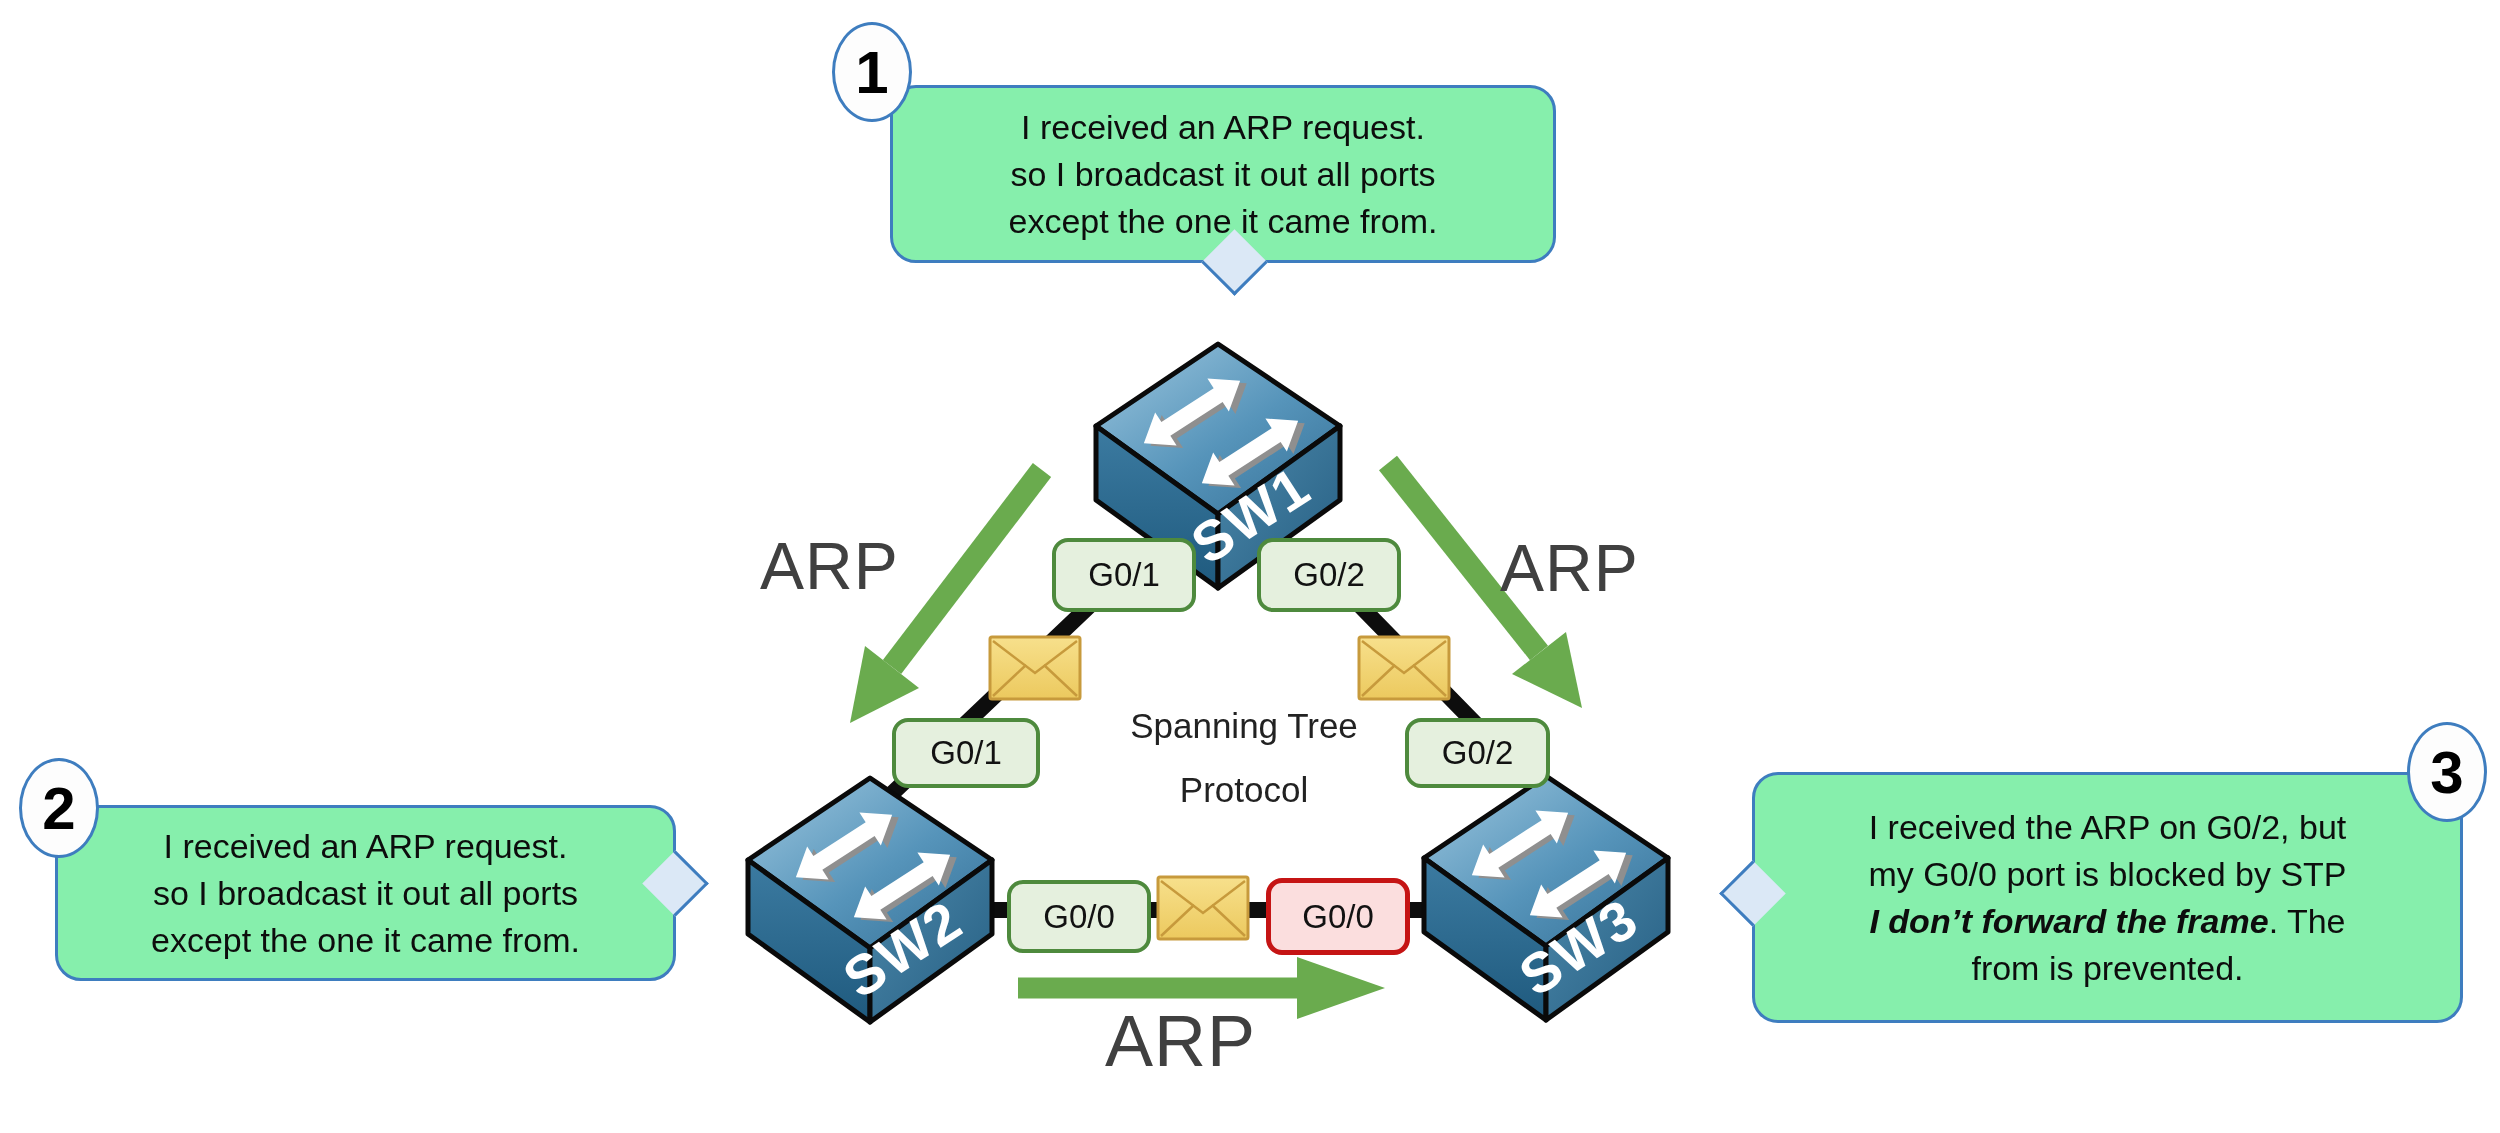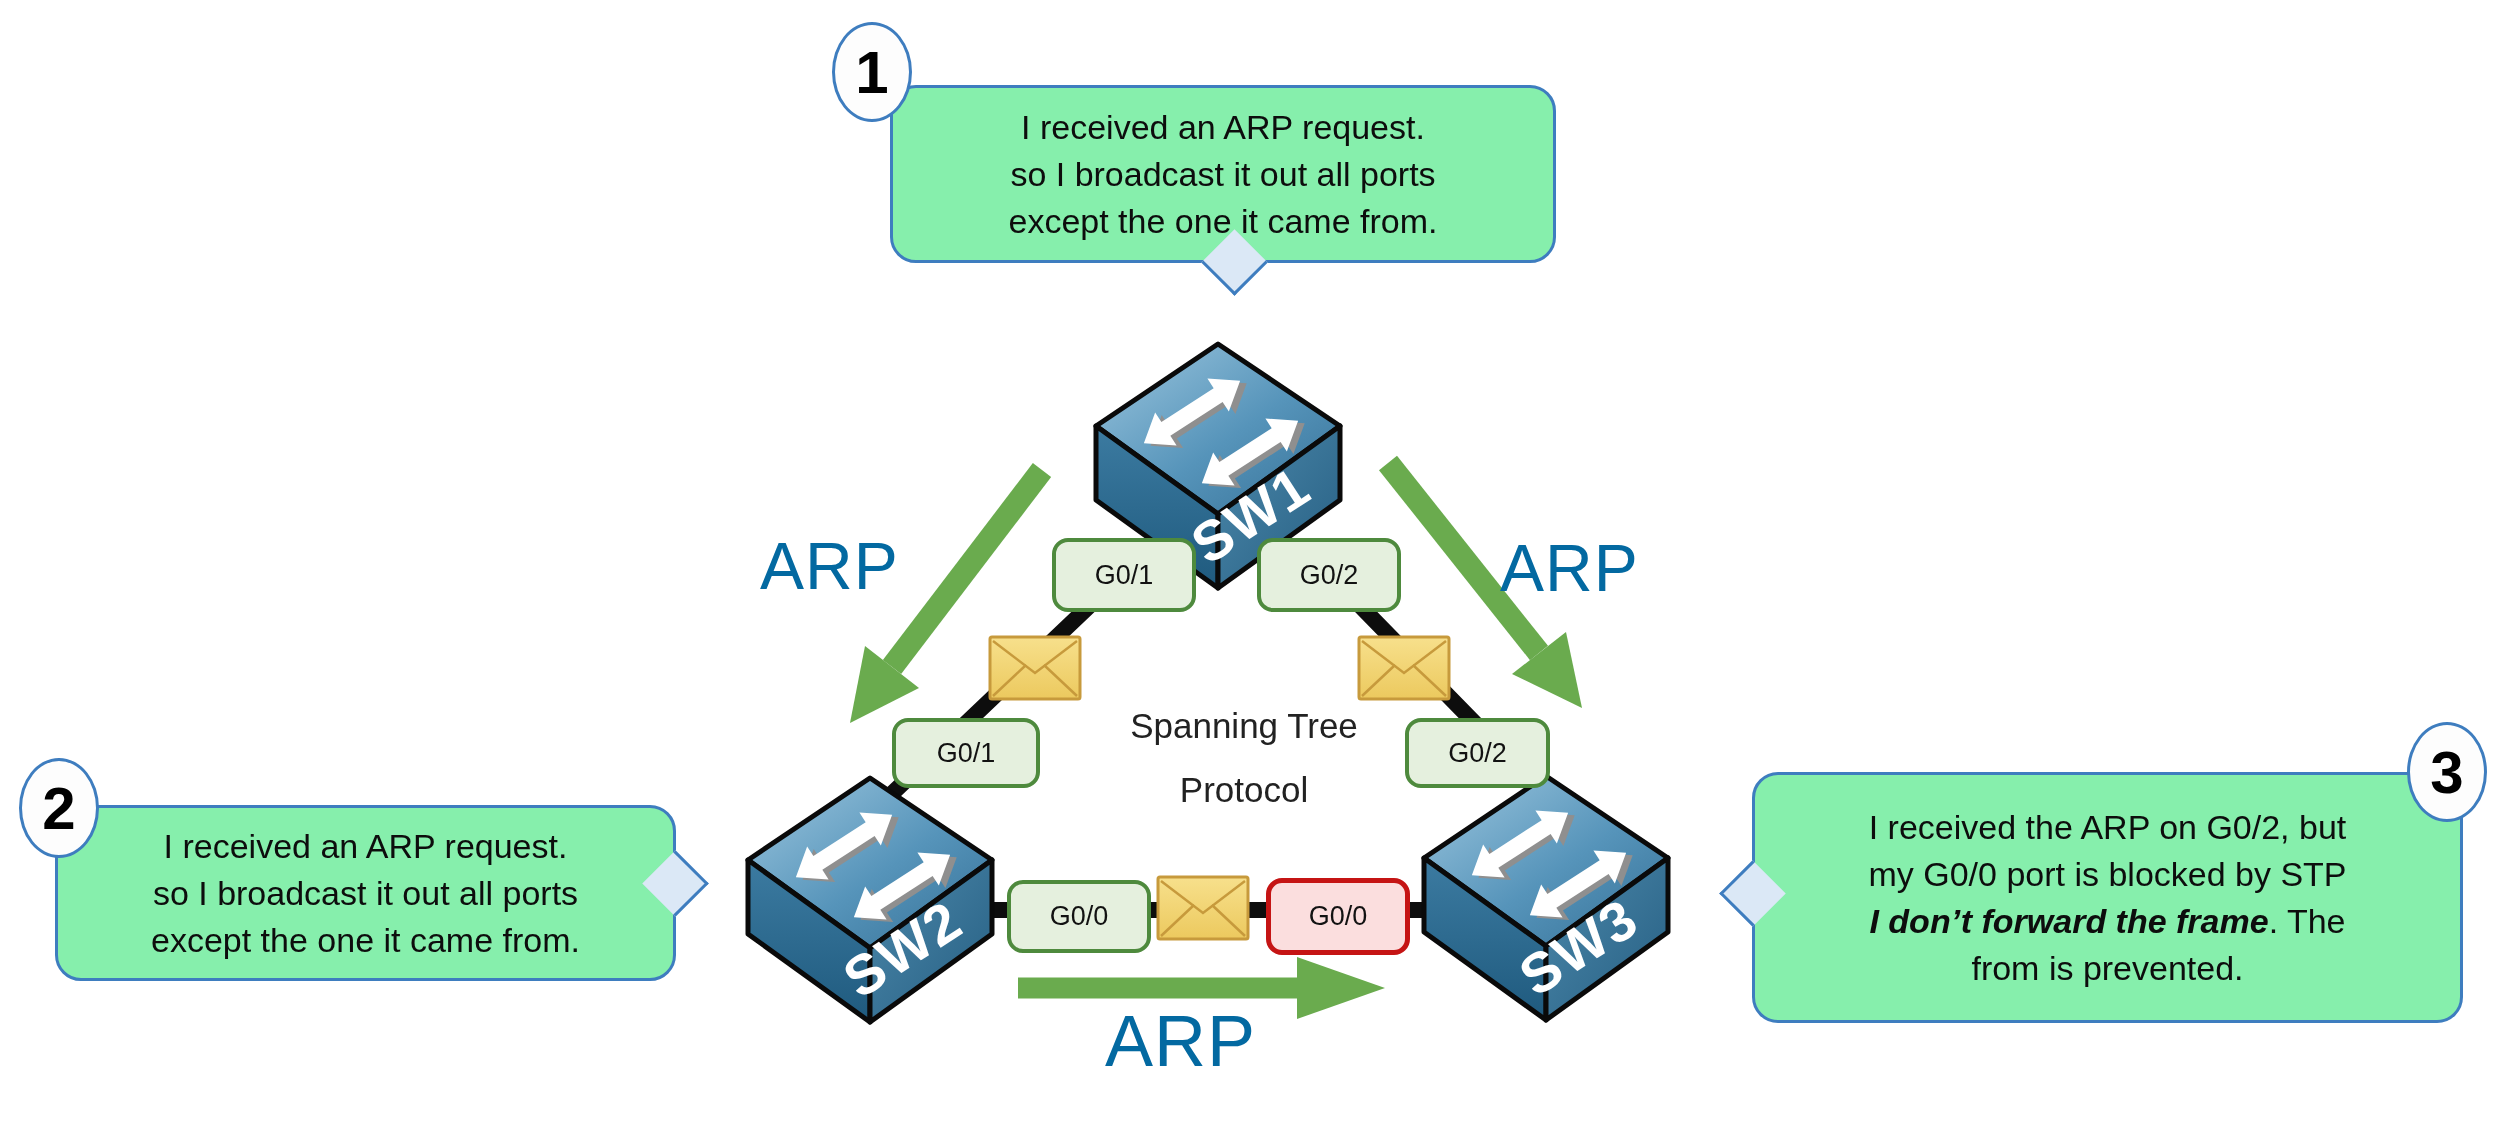--- a/index.html
+++ b/index.html
@@ -27,26 +27,26 @@
     position:absolute;width:74px;height:94px;background:#fdfdfd;
     border:3px solid #3e7dbf;border-radius:50%;display:flex;align-items:center;
     justify-content:center;font-size:60px;font-weight:bold;color:#000;z-index:6;
   }
   .callout b{font-weight:bold;font-style:italic;}
 
   
   .port{
     position:absolute;display:flex;align-items:center;justify-content:center;
     background:#e5f0de;border:4px solid #4e8a3d;border-radius:16px;
-    font-size:27px;color:#121212;z-index:4;
+    font-size:33px;color:#121212;z-index:4;
   }
   .port.blocked{background:#fbdede;border:5px solid #c51414;}
 
   
-  .arp{position:absolute;font-size:66px;color:#0369a1;letter-spacing:1px;z-index:3;}
+  .arp{position:absolute;font-size:66px;color:#404040;letter-spacing:1px;z-index:3;}
   .arp.bottom{font-size:72px;}
   .stp-label{
     position:absolute;left:1044px;top:694px;width:400px;text-align:center;
     font-size:35px;line-height:64px;color:#222;z-index:2;
   }
 </style>
 </head>
 <body>
 
 <svg class="canvas" viewBox="0 0 2500 1133" aria-hidden="true">

